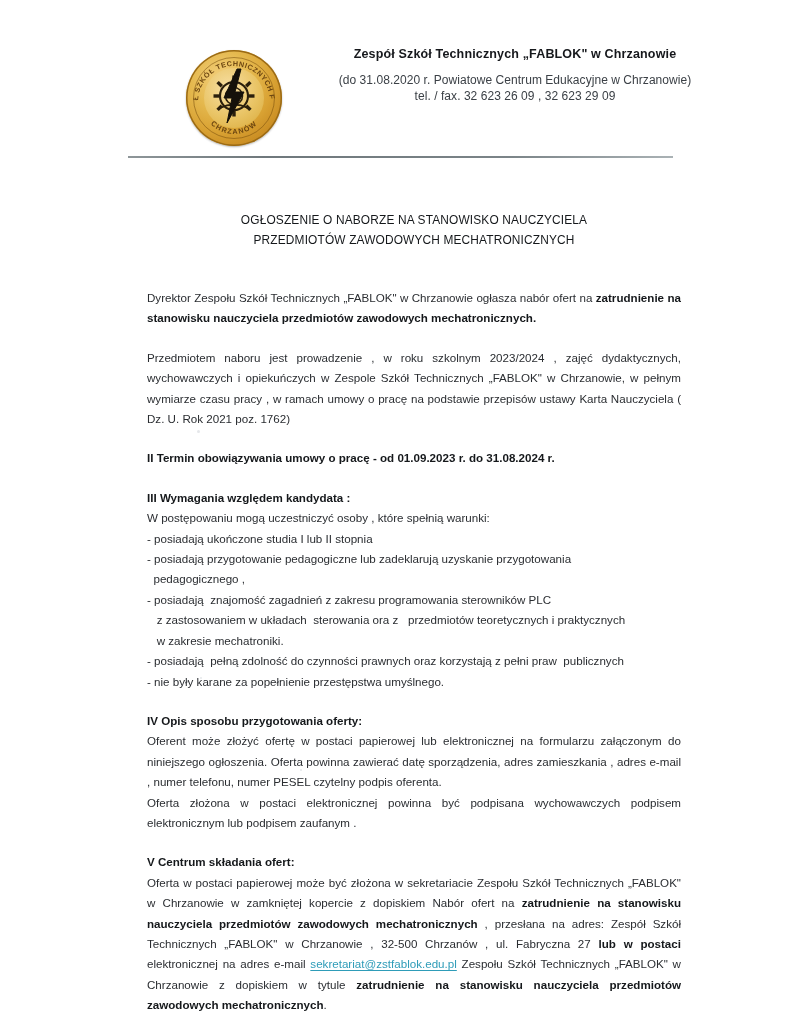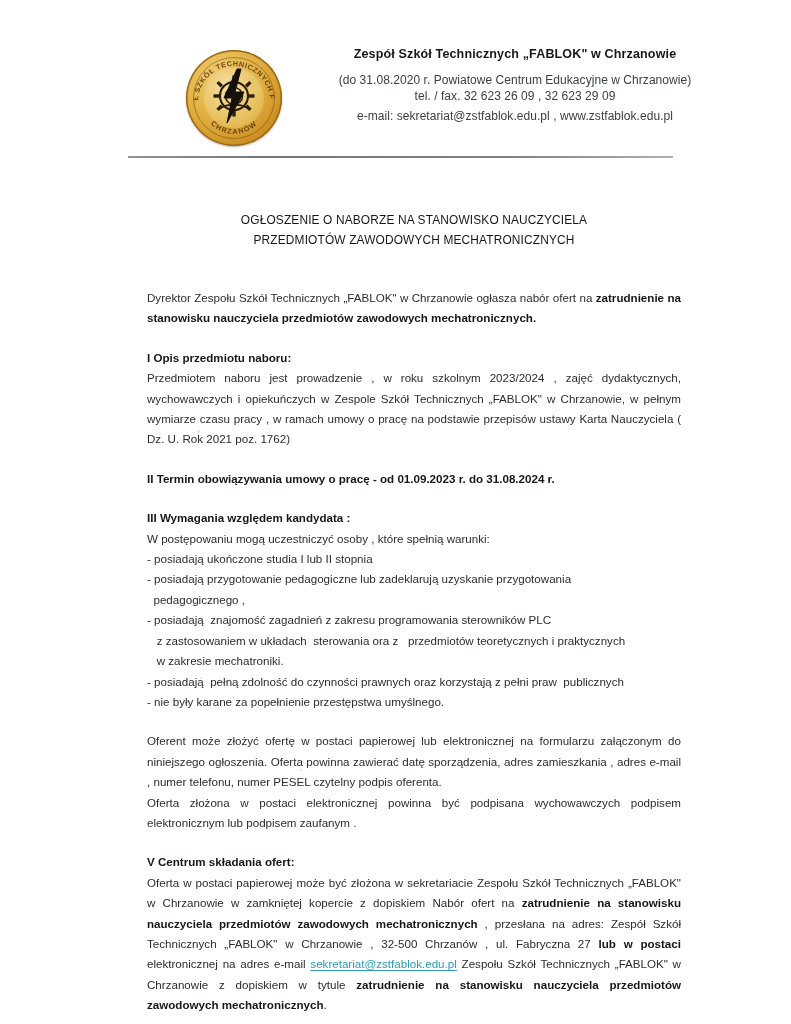--- a/index.html
+++ b/index.html
@@ -228,39 +228,37 @@
         <svg class="logo-bolt" viewBox="0 0 28 56">
           <path d="M 17,1 L 4,30 L 12,30 L 7,55 L 24,24 L 15,24 L 21,1 Z" fill="#15110a" stroke="#15110a" stroke-width="1"></path>
         </svg>
       </div>
     </div>
 
     <div class="letterhead-text">
       <div class="school-name">Zespół Szkół Technicznych „FABLOK" w Chrzanowie</div>
       <div class="letterhead-line">(do 31.08.2020 r. Powiatowe Centrum Edukacyjne w Chrzanowie)</div>
       <div class="letterhead-line">tel. / fax. 32  623 26 09 , 32 623 29 09</div>
-      <div class="letterhead-line email">e-mail: sekretariat@zstfablok.edu.pl , www.zstfablok.edu.pl</div>
     </div>
   </div>
 
   <div class="header-rule"></div>
 
   <div class="content">
 
     <div class="doc-title">
       <span class="t-line">OGŁOSZENIE  O NABORZE NA STANOWISKO NAUCZYCIELA</span>
       <span class="t-line">PRZEDMIOTÓW ZAWODOWYCH MECHATRONICZNYCH</span>
     </div>
 
     <div class="block">
       <p class="para"><span>Dyrektor Zespołu Szkół Technicznych „FABLOK" w Chrzanowie ogłasza nabór ofert na </span><b>zatrudnienie na stanowisku nauczyciela przedmiotów zawodowych mechatronicznych.</b></p>
     </div>
 
     <div class="block">
-      <p class="para nojust sec-head">I  Opis przedmiotu naboru:</p>
       <p class="para">Przedmiotem naboru jest prowadzenie , w roku szkolnym 2023/2024 ,  zajęć dydaktycznych, wychowawczych i opiekuńczych  w  Zespole  Szkół  Technicznych  „FABLOK" w Chrzanowie, w pełnym wymiarze czasu pracy , w ramach umowy o pracę na podstawie przepisów ustawy Karta Nauczyciela ( Dz. U. Rok 2021 poz. 1762)</p>
     </div>
 
     <div class="block">
       <p class="para nojust sec-head">II Termin obowiązywania  umowy o pracę - od 01.09.2023 r. do 31.08.2024 r.</p>
     </div>
 
     <div class="block">
       <p class="para nojust sec-head">III Wymagania względem kandydata :</p>
       <p class="para nojust">W postępowaniu  mogą uczestniczyć osoby , które spełnią warunki:</p>
@@ -268,20 +266,21 @@
       <p class="bullet-line">- posiadają przygotowanie pedagogiczne lub zadeklarują uzyskanie przygotowania
   pedagogicznego ,</p>
       <p class="bullet-line">- posiadają  znajomość zagadnień z zakresu programowania sterowników PLC
    z zastosowaniem w układach  sterowania ora z   przedmiotów teoretycznych i praktycznych
    w zakresie mechatroniki.</p>
       <p class="bullet-line">- posiadają  pełną zdolność do czynności prawnych oraz korzystają z pełni praw  publicznych</p>
       <p class="bullet-line">- nie były karane za popełnienie przestępstwa umyślnego.</p>
     </div>
 
     <div class="block">
+      <p class="para nojust sec-head">IV  Opis sposobu przygotowania  oferty:</p>
       <p class="para">Oferent może   złożyć ofertę   w postaci papierowej lub elektronicznej na formularzu załączonym do niniejszego ogłoszenia. Oferta powinna zawierać datę sporządzenia, adres zamieszkania , adres e-mail , numer telefonu, numer PESEL czytelny podpis oferenta.</p>
       <p class="para">Oferta złożona w postaci elektronicznej powinna być podpisana wychowawczych podpisem elektronicznym lub podpisem zaufanym .</p>
     </div>
 
     <div class="block">
       <p class="para nojust sec-head"> V Centrum składania ofert:</p>
       <p class="para"><span>Oferta w postaci papierowej może  być  złożona w sekretariacie Zespołu Szkół Technicznych „FABLOK" w Chrzanowie  w zamkniętej kopercie z dopiskiem Nabór ofert na </span><b>zatrudnienie na stanowisku nauczyciela przedmiotów zawodowych mechatronicznych</b><span> , przesłana na adres: Zespół  Szkół Technicznych „FABLOK" w Chrzanowie , 32-500 Chrzanów , ul. Fabryczna 27 </span><b>lub w postaci</b><span> elektronicznej   na adres e-mail </span><a class="maillink" href="#">sekretariat@zstfablok.edu.pl</a><span>  Zespołu Szkół Technicznych „FABLOK" w Chrzanowie z dopiskiem w tytule  </span><b>zatrudnienie na stanowisku nauczyciela przedmiotów zawodowych mechatronicznych</b><span>.</span></p>
     </div>
 
   </div>

